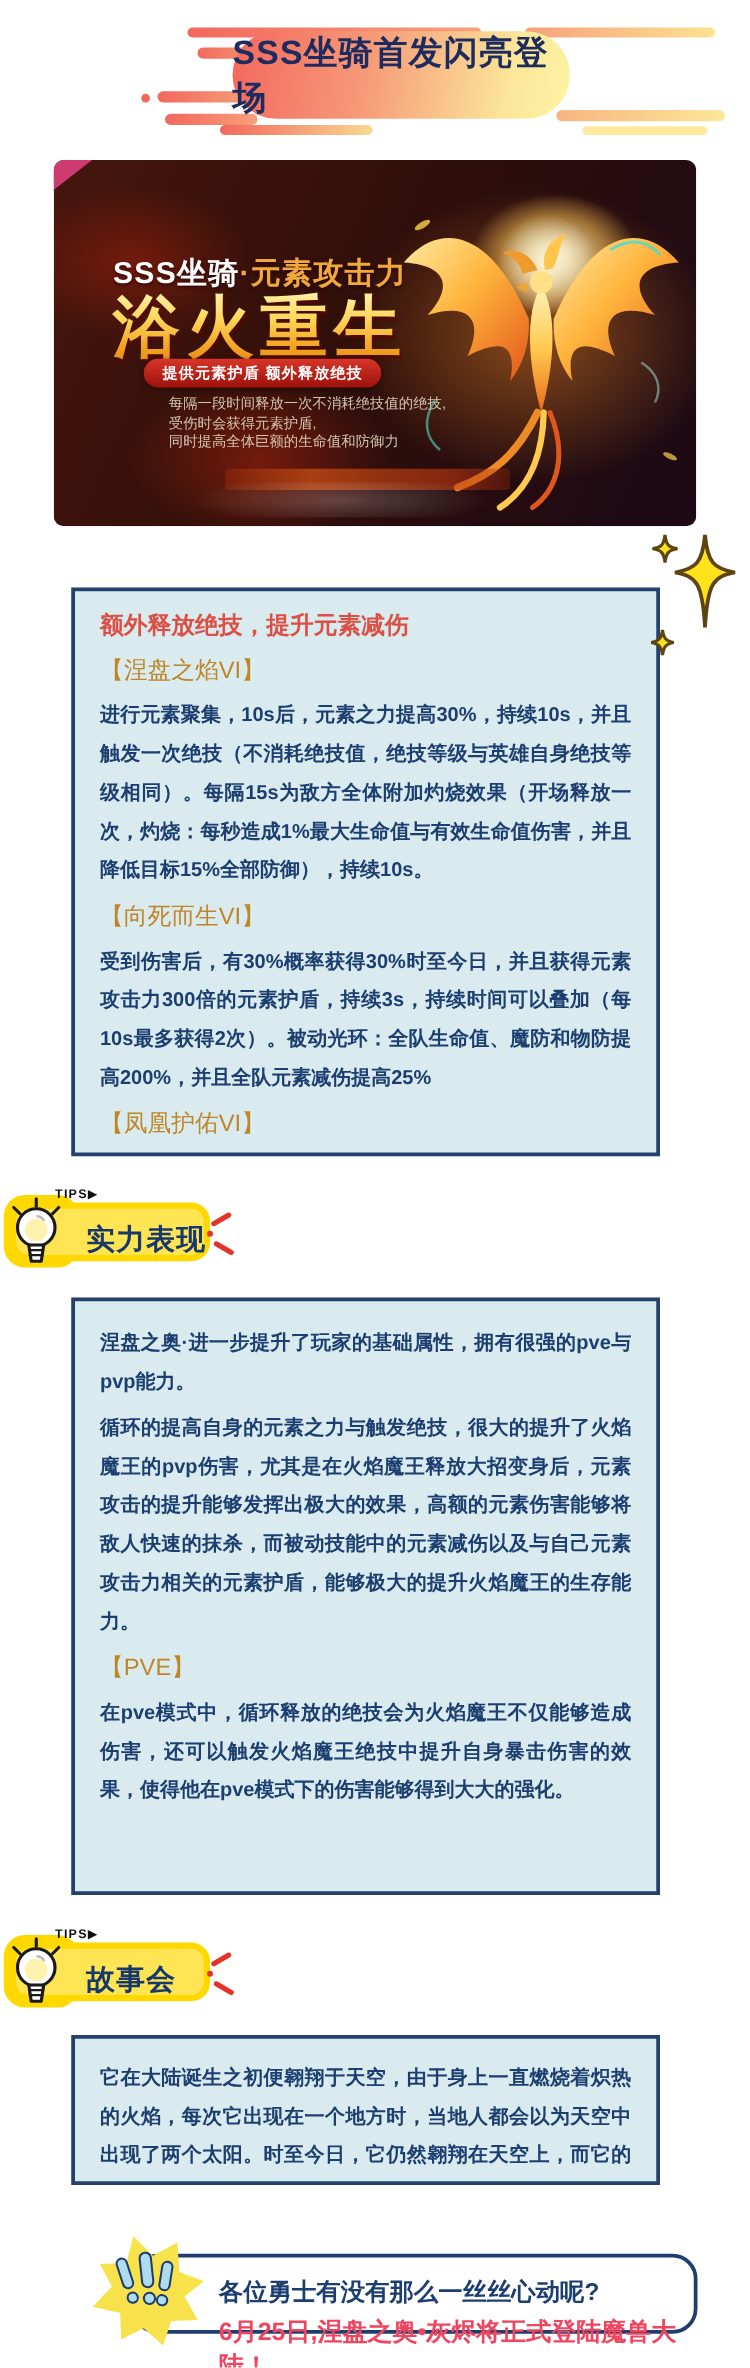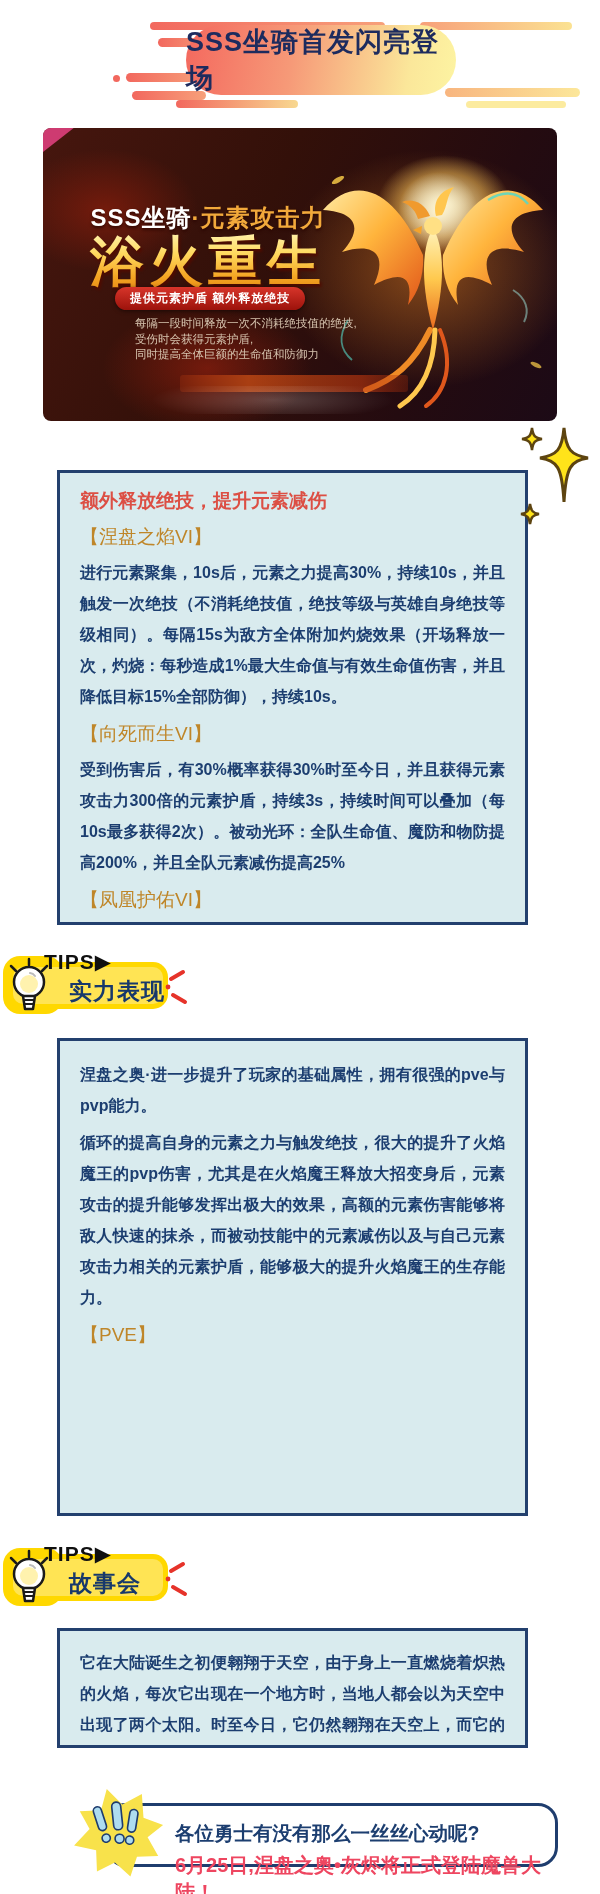--- a/index.html
+++ b/index.html
@@ -67,21 +67,21 @@
   .box3 { top:1628px; height:120px; padding-top:10px; }
 
   .sparkles { position:absolute; left:518px; top:426px; width:72px; height:112px; z-index:3; }
 
   
   .tips { position:absolute; left:3px; width:200px; height:64px; }
   .tips1 { top:950px; } .tips2 { top:1542px; }
   .tips-pill { position:absolute; left:5px; top:12px; width:160px; height:47px; background:#ffd800; border-radius:15px; }
   .tips-pill::after { content:""; position:absolute; inset:5px; background:#ffe454; border-radius:10px; }
   .bulb-glow { position:absolute; left:0px; top:6px; width:60px; height:58px; background:#ffd800; border-radius:17px; }
-  .tips-label { position:absolute; left:41px; top:0px; z-index:3; font-size:21px; font-weight:900; color:#101010; letter-spacing:1px; }
+  .tips-label { position:absolute; left:41px; top:0px; z-index:3; font-size:10px; font-weight:900; color:#101010; letter-spacing:1px; }
   .tips-title { position:absolute; left:66px; top:12px; width:96px; height:58px; z-index:3;
     display:flex; align-items:center; font-size:23px; font-weight:900; color:#17386b; letter-spacing:1px; }
   .bulb-svg { position:absolute; left:-1px; top:7px; width:56px; height:56px; z-index:3; }
   .sparks-svg { position:absolute; left:160px; top:18px; width:32px; height:40px; z-index:3; }
 
   
   .footer-callout { position:absolute; left:106px; top:1803px; width:452px; height:64px;
     background:#ffffff; border:3.5px solid #1f3d6e; border-radius:20px; }
   .callout-text { position:absolute; left:66px; top:14px; }
   .callout-line1 { font-size:19.5px; font-weight:900; color:#1c3e70; margin-bottom:5px; }
@@ -186,20 +186,21 @@
     <svg class="sparks-svg" viewBox="0 0 32 40">
       <path d="M20,4 L8,11 M22,34 L10,27" stroke="#e6332a" stroke-width="4" stroke-linecap="round"></path>
       <circle cx="5" cy="19" r="2.4" fill="#e6332a"></circle>
     </svg>
   </div>
 
   <section class="info-box box2">
     <p>涅盘之奥·进一步提升了玩家的基础属性，拥有很强的pve与pvp能力。</p>
     <p>循环的提高自身的元素之力与触发绝技，很大的提升了火焰魔王的pvp伤害，尤其是在火焰魔王释放大招变身后，元素攻击的提升能够发挥出极大的效果，高额的元素伤害能够将敌人快速的抹杀，而被动技能中的元素减伤以及与自己元素攻击力相关的元素护盾，能够极大的提升火焰魔王的生存能力。</p>
     <h3>【PVE】</h3>
+    <p>在pve模式中，循环释放的绝技会为火焰魔王不仅能够造成伤害，还可以触发火焰魔王绝技中提升自身暴击伤害的效果，使得他在pve模式下的伤害能够得到大大的强化。</p>
   </section>
 
   <div class="tips tips2">
     <div class="bulb-glow"></div>
     <div class="tips-pill"></div>
     <span class="tips-label">TIPS▶</span>
     <div class="tips-title">故事会</div>
     <svg class="bulb-svg" viewBox="0 0 56 56">
       <path d="M27,2 v6 M9,9 l5,5 M45,9 l-5,5" stroke="#1a1a1a" stroke-width="2.5" stroke-linecap="round" fill="none"></path>
       <circle cx="27" cy="25" r="15" fill="#ffffff" stroke="#1a1a1a" stroke-width="2.5"></circle>

